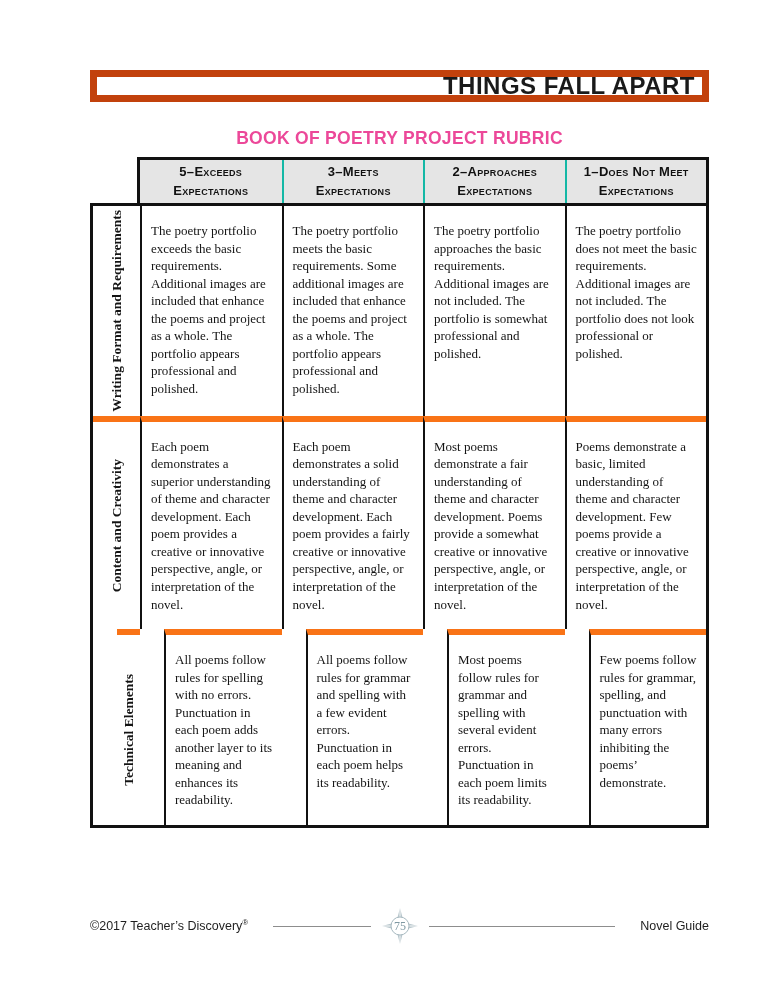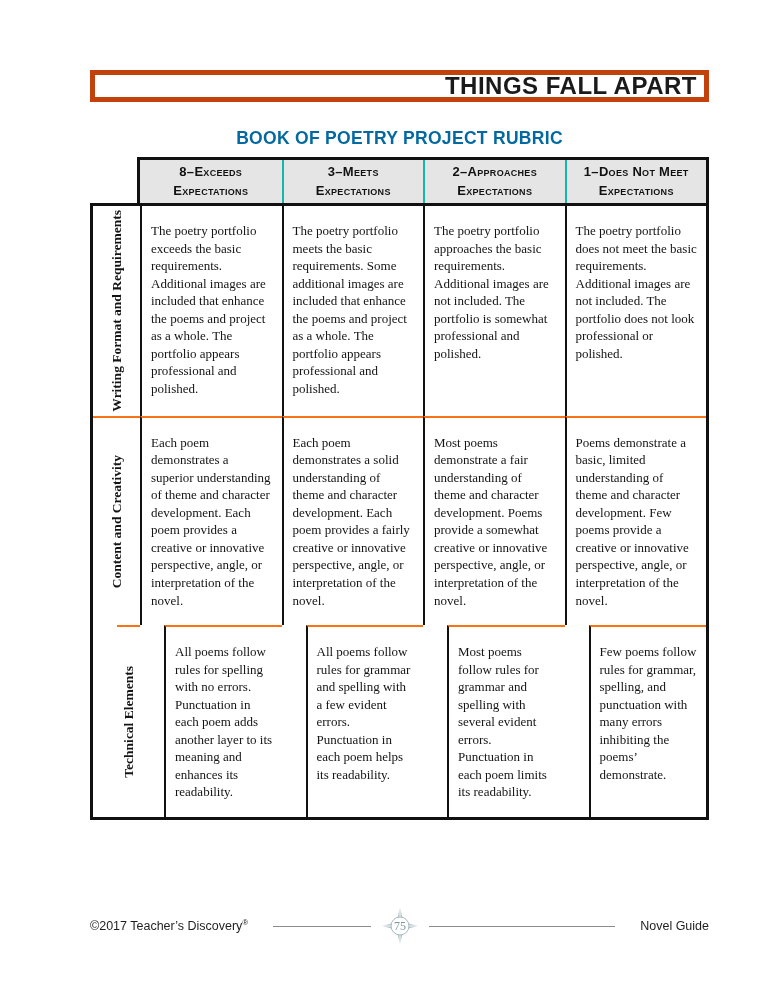--- a/index.html
+++ b/index.html
@@ -12,21 +12,21 @@
     font-family: "Liberation Sans", sans-serif;
     color: #111;
     overflow: hidden;
   }
 
   
   .title-box {
     position: absolute;
     top: 70px; left: 90px;
     width: 619px; height: 32px;
-    border: 5px solid #c2410c;
+    border: 7px solid #c2410c;
     display: flex;
     align-items: center;
     justify-content: flex-end;
     padding-right: 7px;
     background: #fff;
   }
   .title-box h1 {
     font-size: 24px;
     font-weight: bold;
     letter-spacing: 0.5px;
@@ -36,21 +36,21 @@
 
   
   .subtitle {
     position: absolute;
     top: 128px; left: 90px;
     width: 619px;
     text-align: center;
     font-size: 17.5px;
     font-weight: bold;
     letter-spacing: 0.3px;
-    color: #0369a1;
+    color: #ec4899;
   }
 
   
   .table-wrap { position: absolute; top: 157px; left: 90px; width: 619px; }
   .hdr-row {
     margin-left: 47px;
     display: grid;
     grid-template-columns: repeat(4, 1fr);
     border: 3px solid #111;
     border-bottom: none;
@@ -96,21 +96,21 @@
   .rot {
     writing-mode: vertical-rl;
     transform: rotate(180deg);
     text-align: center;
     font-family: "Liberation Serif", serif;
     font-weight: bold;
     font-size: 13.5px;
     line-height: 1.3;
     max-height: 100%;
   }
-  .row2-top { border-top: 2px solid #f97316; }
+  .row2-top { border-top: 6px solid #f97316; }
   .r1 { min-height: 175px; }
   .r2 { min-height: 186px; }
   .r3 { min-height: 142px; margin-left: 24px; }
 
   
   .footer {
     position: absolute;
     top: 907px; left: 90px;
     width: 619px; height: 38px;
     display: flex;
@@ -133,21 +133,21 @@
   <div class="title-box">
     <h1>THINGS FALL APART</h1>
   </div>
 
   <div class="subtitle">BOOK OF POETRY PROJECT RUBRIC</div>
 
   <div class="table-wrap">
 
     <div class="hdr-row">
       <div class="hdr-cell">
-        <span>8–Exceeds</span>
+        <span>5–Exceeds</span>
         <span>Expectations</span>
       </div>
       <div class="hdr-cell">
         <span>3–Meets</span>
         <span>Expectations</span>
       </div>
       <div class="hdr-cell">
         <span>2–Approaches</span>
         <span>Expectations</span>
       </div>

